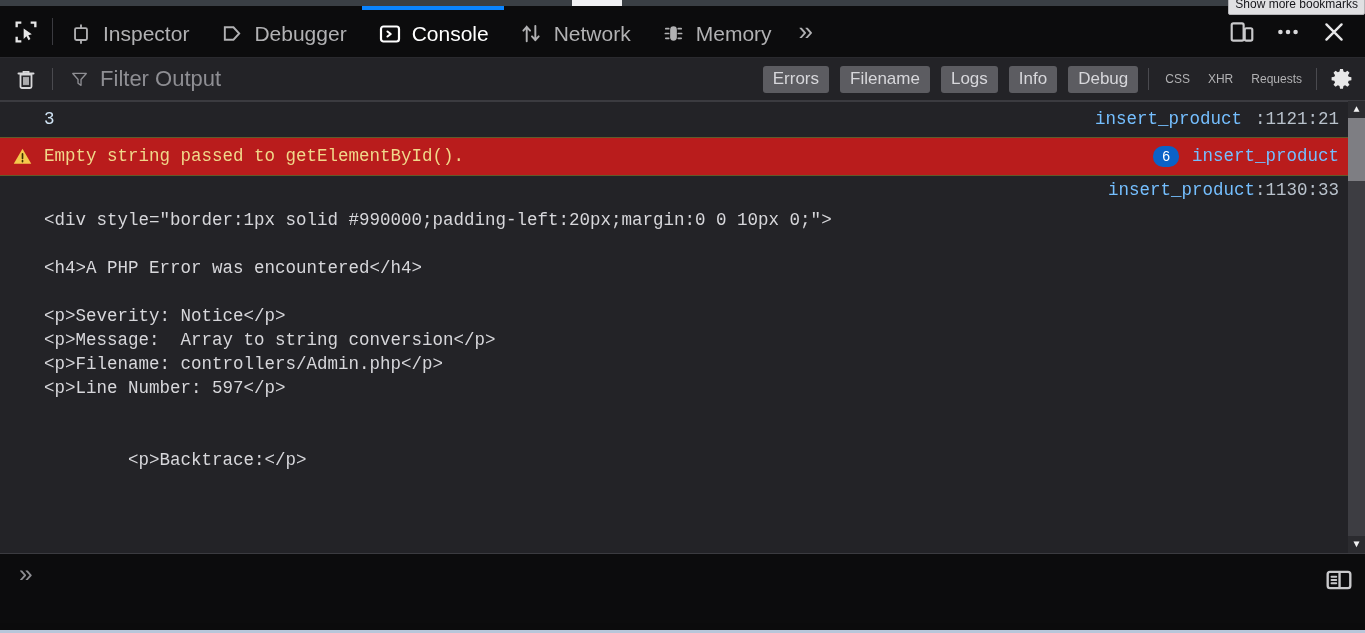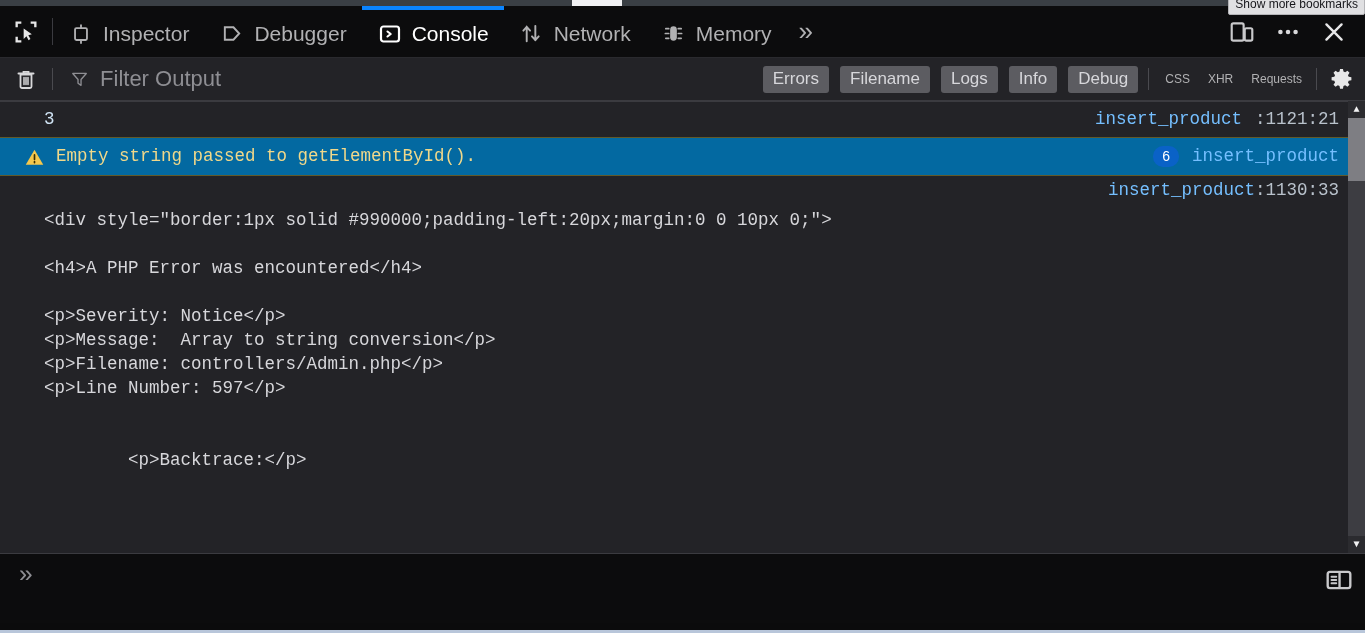--- a/index.html
+++ b/index.html
@@ -216,25 +216,24 @@
     border-bottom: 1px solid transparent;
     box-sizing: border-box;
     padding-right: 26px;
   }
   .msg-row.result {
     background: #232327;
     border-top-color: #3b3b40;
     padding: 5px 26px 5px 0;
   }
   .msg-row.warn {
-    background: #0369a1;
+    background: #b91c1c;
     border-top-color: #615a2a;
     border-bottom-color: #615a2a;
-    padding: 6px 26px 7px 12px;
-    align-items: center;
+    padding: 6px 26px 7px 0;
   }
   .msg-row.log {
     background: #232327;
     padding: 5px 26px 0 0;
   }
   .msg-icon {
     width: 44px;
     flex: 0 0 auto;
     display: flex;
     justify-content: center;

